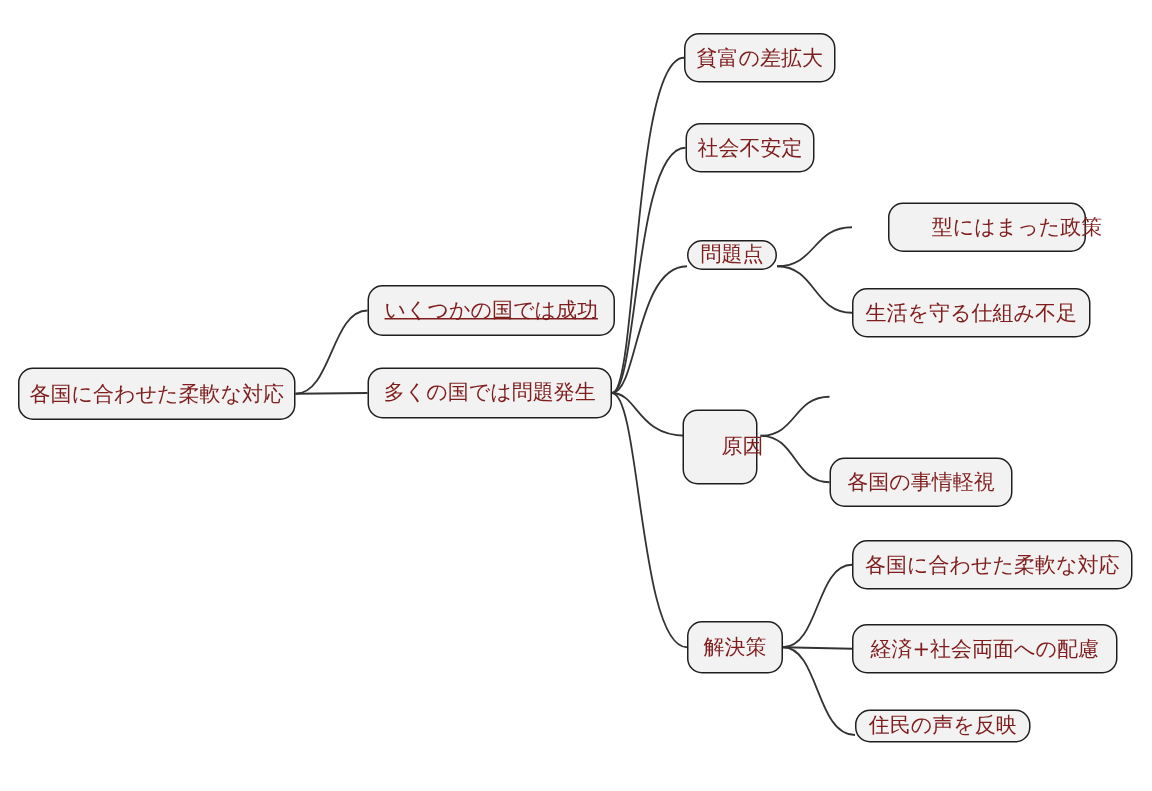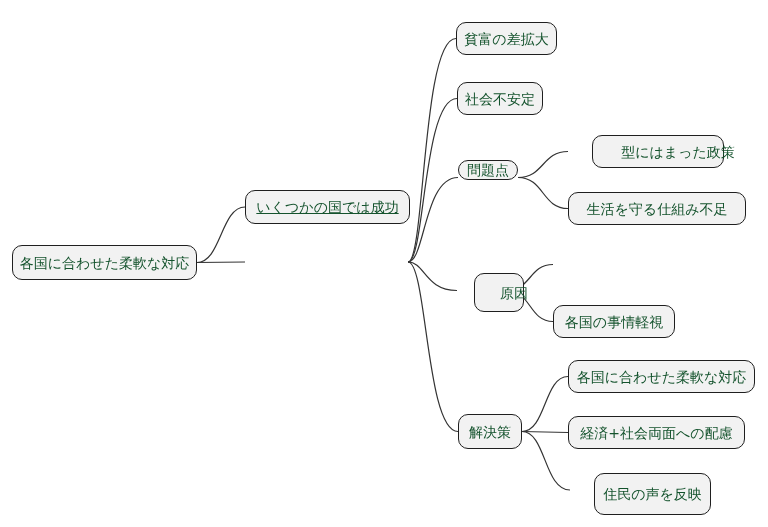--- a/index.html
+++ b/index.html
@@ -25,21 +25,21 @@
     position: absolute;
     box-sizing: border-box;
     display: flex;
     align-items: center;
     justify-content: center;
     background: #f2f2f2;
     border: 1.5px solid #1f1f1f;
     border-radius: 10px;
     font-size: 14px;
     line-height: 1;
-    color: #14532d;
+    color: #7f1d1d;
     white-space: nowrap;
     cursor: default;
   }
 </style>
 </head>
 <body>
 
 <div class="canvas">
 
   <svg class="edge-layer" viewBox="0 0 768 527" aria-hidden="true">
@@ -56,37 +56,38 @@
     <path d="M507,290.5 C531,290.5 529,321.5 553,321.5"></path>
     <path d="M522,431.5 C546,431.5 544,376.5 568,376.5"></path>
     <path d="M522,431.5 L568,432.5"></path>
     <path d="M522,431.5 C546,431.5 544,490 570,490"></path>
   </svg>
 
   <div class="node" style="left:12px; top:245px; width:185px; height:35px;">各国に合わせた柔軟な対応</div>
 
   <div class="node" style="left:245px; top:190px; width:165px; height:34px;text-decoration:underline;">いくつかの国では成功</div>
 
+  <div class="node" style="left:245px; top:245px; width:163px; height:34px;">多くの国では問題発生</div>
 
   <div class="node" style="left:456px; top:22px; width:101px; height:33px;">貧富の差拡大</div>
 
   <div class="node" style="left:457px; top:82px; width:86px; height:33px;">社会不安定</div>
 
   <div class="node" style="left:458px; top:160px; width:60px; height:20px;">問題点</div>
 
   <div class="node" style="left:592px; top:135px; width:132px; height:33px;padding-left:40px;">型にはまった政策</div>
 
-  <div class="node" style="left:568px; top:192px; width:178px; height:33px;">生活を守る仕組み不足</div>
+  <div class="node" style="left:568px; top:192px; width:159px; height:33px;">生活を守る仕組み不足</div>
 
-  <div class="node" style="left:474px; top:273px; width:50px; height:39px;padding-left:30px;">原因</div>
+  <div class="node" style="left:455px; top:273px; width:50px; height:50px;padding-left:30px;">原因</div>
 
 
   <div class="node" style="left:553px; top:305px; width:122px; height:33px;">各国の事情軽視</div>
 
   <div class="node" style="left:458px; top:414px; width:64px; height:35px;">解決策</div>
 
   <div class="node" style="left:568px; top:360px; width:187px; height:33px;">各国に合わせた柔軟な対応</div>
 
   <div class="node" style="left:568px; top:416px; width:177px; height:33px;">経済+社会両面への配慮</div>
 
-  <div class="node" style="left:594px; top:473px; width:117px; height:42px;">住民の声を反映</div>
+  <div class="node" style="left:570px; top:473px; width:117px; height:22px;">住民の声を反映</div>
 
 </div>
 
 </body></html>

